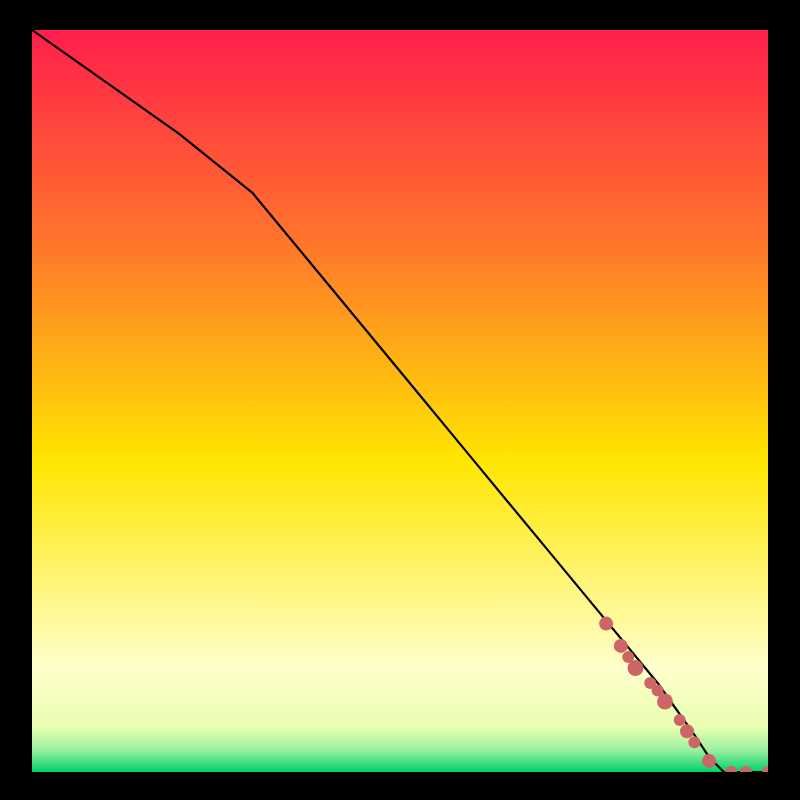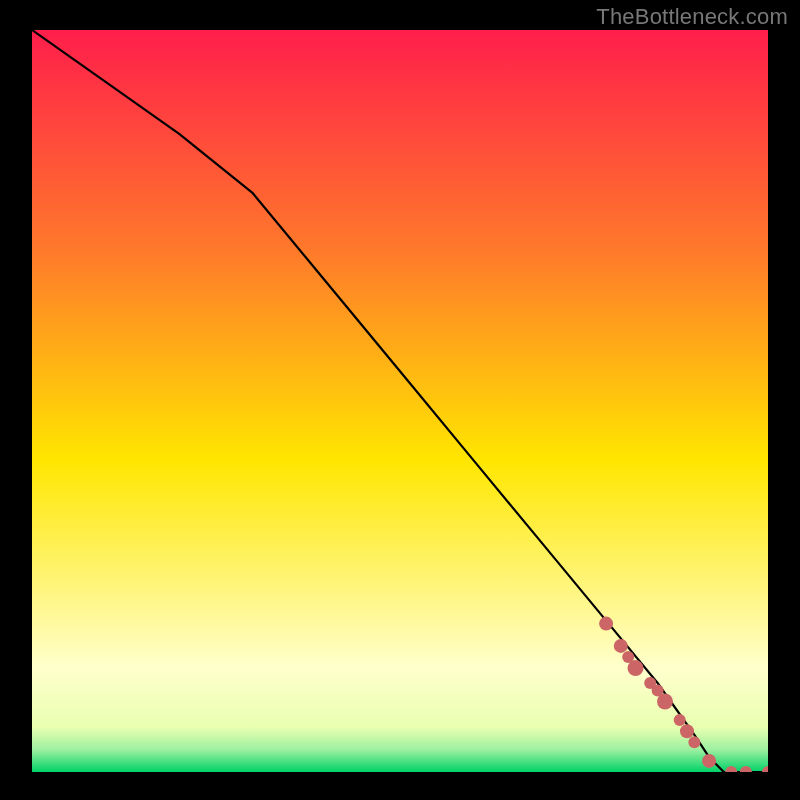--- a/index.html
+++ b/index.html
@@ -36,21 +36,20 @@
   .plot svg {
     display: block;
     width: 736px;
     height: 742px;
   }
 </style>
 </head>
 <body>
 
 <div class="wrap">
-  <div class="watermark">TheBottleneck.com</div>
   <div class="plot">
     <svg viewBox="0 0 736 742">
       <defs>
         <linearGradient id="bg-grad" x1="0" y1="0" x2="0" y2="1">
           <stop id="g-top" offset="0%" stop-color="#ff1e4b"></stop>
           <stop id="g-upper" offset="30%" stop-color="#ff7a2a"></stop>
           <stop id="g-mid" offset="58%" stop-color="#ffe600"></stop>
           <stop id="g-pale" offset="86%" stop-color="#ffffcc"></stop>
           <stop id="g-low1" offset="94%" stop-color="#e8ffb0"></stop>
           <stop id="g-low2" offset="97%" stop-color="#9cf0a0"></stop>

